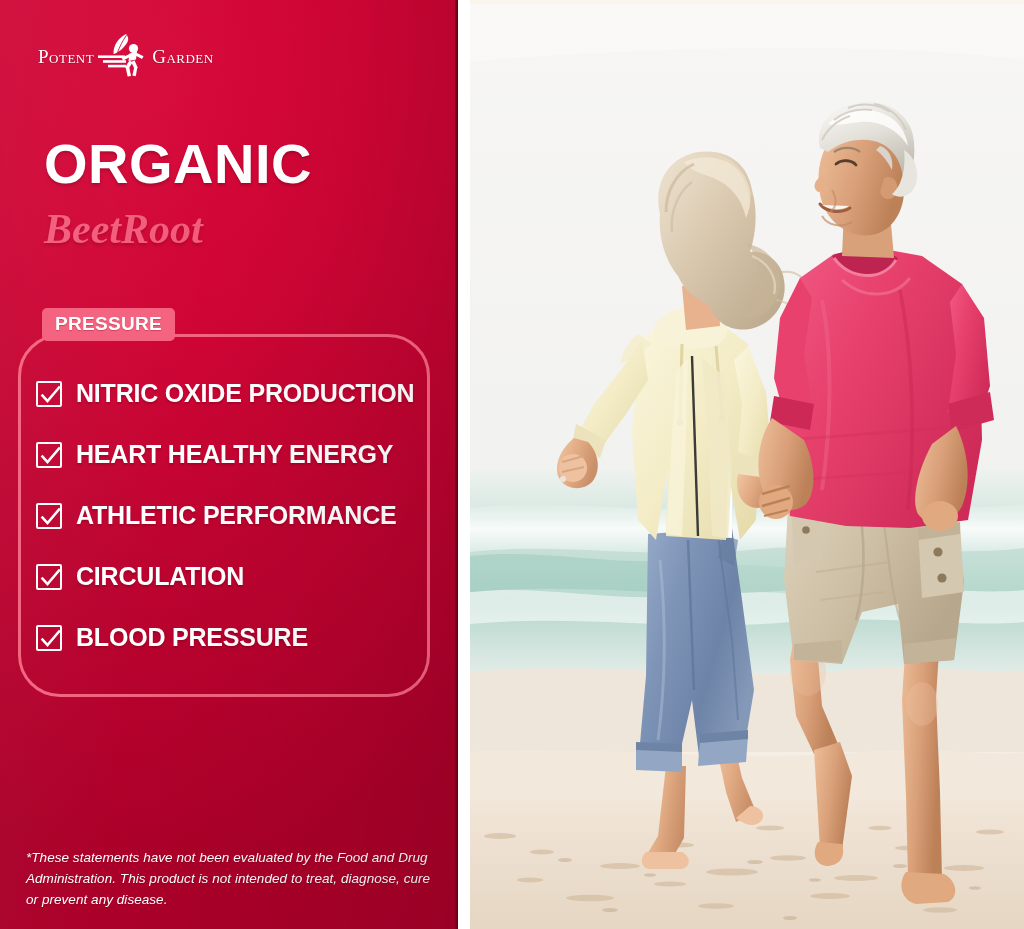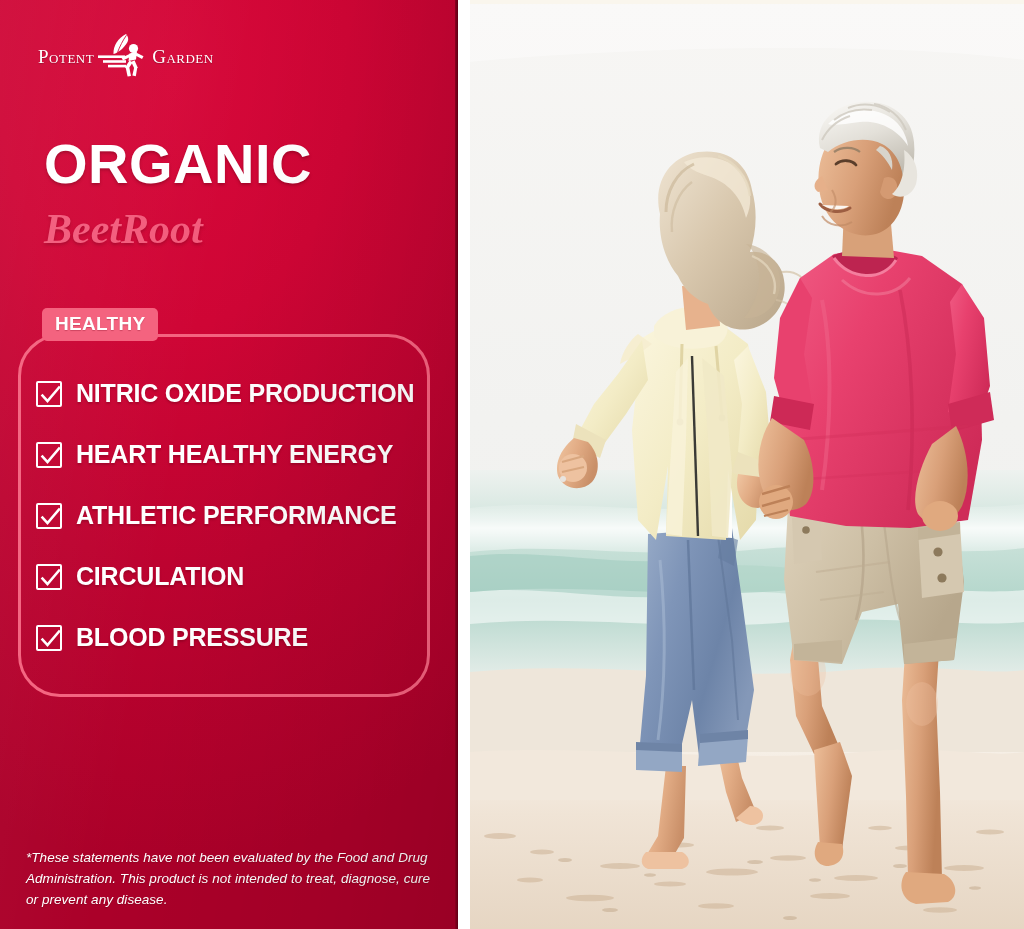--- a/index.html
+++ b/index.html
@@ -139,21 +139,21 @@
           <rect x="12" y="33.8" width="18" height="2.6" fill="#ffffff"></rect>
         </svg>
       </span>
       <span class="logo-word">Garden</span>
     </div>
 
     <div id="title-organic">ORGANIC</div>
     <div id="title-beetroot">BeetRoot</div>
 
     <div id="supports-box"></div>
-    <div id="supports-badge">HEALTHY</div>
+    <div id="supports-badge">PRESSURE</div>
 
     <div id="benefits">
 
       <div class="benefit">
         <span class="cbox">
           <svg width="24" height="24" viewBox="0 0 24 24">
               <path d="M3.5 12.5 L8.5 18 L20 4.5" stroke="#ffffff" stroke-width="2.6" fill="none" stroke-linecap="square"></path>
             </svg>
         </span>
         <span class="benefit-label">NITRIC OXIDE PRODUCTION</span>

